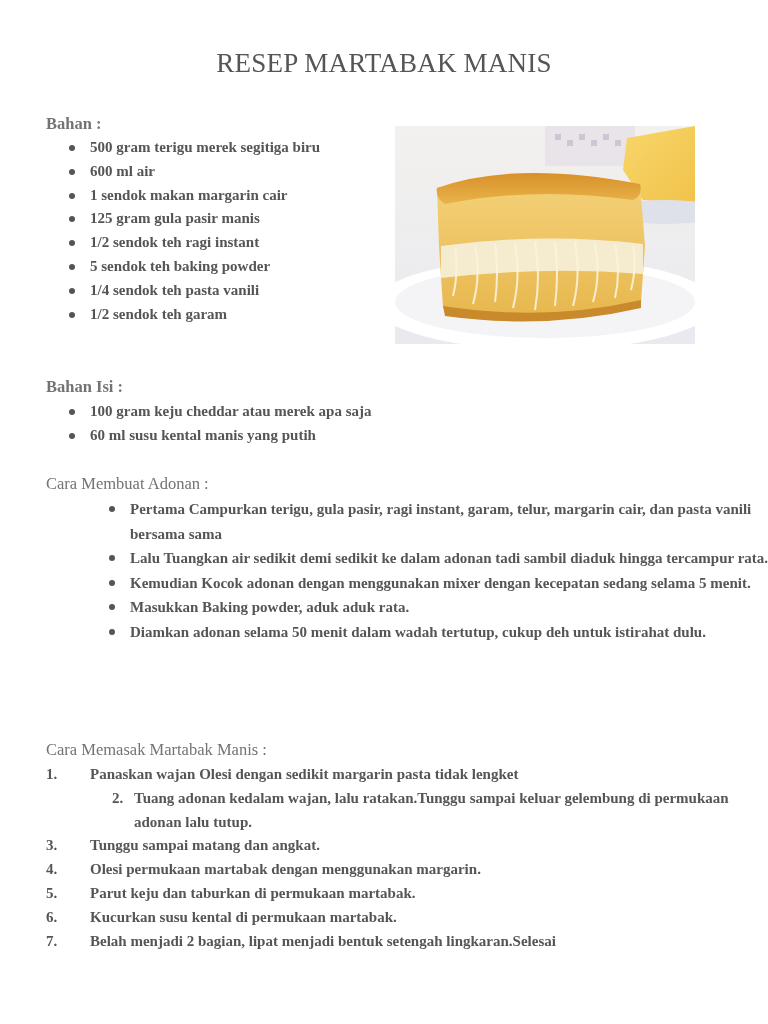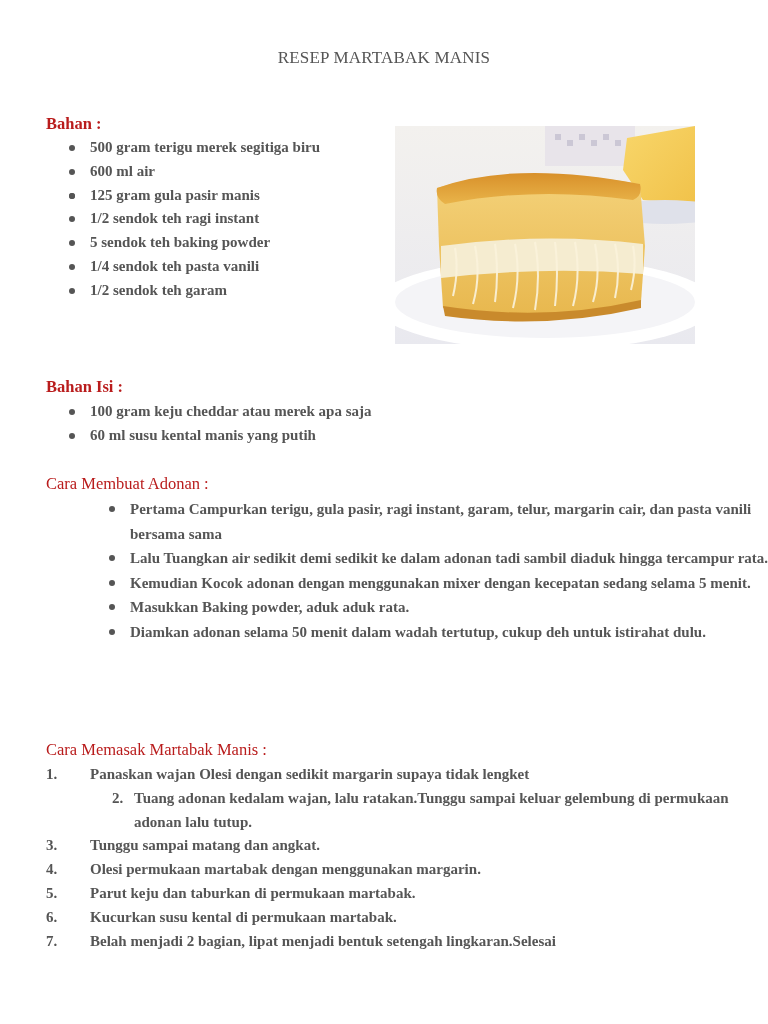--- a/index.html
+++ b/index.html
@@ -14,31 +14,31 @@
     overflow: hidden;
     font-family: "Liberation Serif", "DejaVu Serif", serif;
     color: #555555;
   }
   .page-title {
     position: absolute;
     top: 48px;
     left: 0;
     width: 768px;
     text-align: center;
-    font-size: 17px;
+    font-size: 27px;
     font-weight: normal;
     color: #555555;
     letter-spacing: 0.2px;
   }
   .section-heading {
     position: absolute;
     left: 46px;
     font-size: 16.5px;
     font-weight: normal;
-    color: #b91c1c;
+    color: #737373;
   }
   .heading-bold {
     font-weight: bold;
   }
   .list {
     position: absolute;
     left: 0;
     margin: 0;
     padding: 0;
     list-style: none;
@@ -170,21 +170,21 @@
     </g>
 
     <path d="M48,180 Q150,196 246,174 L246,182 Q150,204 50,190 Z" fill="#c98a2c"></path>
   </svg>
 </div>
 
 <div class="section-heading heading-bold" style="top:114px;">Bahan :</div>
 <ul class="list" style="top:136px;">
   <li><span class="bullet"></span><span class="bullet-text">500 gram terigu merek segitiga biru</span></li>
   <li><span class="bullet"></span><span class="bullet-text">600 ml air</span></li>
-  <li><span class="bullet"></span></li>
+  <li><span class="bullet"></span><span class="bullet-text">1 sendok makan margarin cair</span></li>
   <li><span class="bullet"></span><span class="bullet-text">125 gram gula pasir manis</span></li>
   <li><span class="bullet"></span><span class="bullet-text">1/2 sendok teh ragi instant</span></li>
   <li><span class="bullet"></span><span class="bullet-text">5 sendok teh baking powder</span></li>
   <li><span class="bullet"></span><span class="bullet-text">1/4 sendok teh pasta vanili</span></li>
   <li><span class="bullet"></span><span class="bullet-text">1/2 sendok teh garam</span></li>
 </ul>
 
 <div class="section-heading heading-bold" style="top:377px;">Bahan Isi :</div>
 <ul class="list" style="top:400px;">
   <li><span class="bullet"></span><span class="bullet-text">100 gram keju cheddar atau merek apa saja</span></li>
@@ -195,20 +195,20 @@
 <ul class="list steps" style="top:497px;padding-left:40px;">
   <li><span class="bullet"></span><span class="bullet-text">Pertama Campurkan terigu, gula pasir, ragi instant, garam, telur, margarin cair, dan pasta vanili bersama sama</span></li>
   <li><span class="bullet"></span><span class="bullet-text">Lalu Tuangkan air sedikit demi sedikit ke dalam adonan tadi sambil diaduk hingga tercampur rata.</span></li>
   <li><span class="bullet"></span><span class="bullet-text">Kemudian Kocok adonan dengan menggunakan mixer dengan kecepatan sedang selama 5 menit.</span></li>
   <li><span class="bullet"></span><span class="bullet-text">Masukkan Baking powder, aduk aduk rata.</span></li>
   <li><span class="bullet"></span><span class="bullet-text">Diamkan adonan selama 50 menit dalam wadah tertutup, cukup deh untuk istirahat dulu.</span></li>
 </ul>
 
 <div class="section-heading" style="top:740px;">Cara Memasak Martabak Manis :</div>
 <ul class="list numbered" style="top:763px;">
-  <li><span class="num">1.</span><span class="num-text">Panaskan wajan Olesi dengan sedikit margarin supaya tidak lengket</span></li>
+  <li><span class="num">1.</span><span class="num-text">Panaskan wajan Olesi dengan sedikit margarin pasta tidak lengket</span></li>
   <li><span class="num-inner">2.</span><span class="num-inner-text">Tuang adonan kedalam wajan, lalu ratakan.Tunggu sampai keluar gelembung di permukaan adonan lalu tutup.</span></li>
   <li><span class="num">3.</span><span class="num-text">Tunggu sampai matang dan angkat.</span></li>
   <li><span class="num">4.</span><span class="num-text">Olesi permukaan martabak dengan menggunakan margarin.</span></li>
   <li><span class="num">5.</span><span class="num-text">Parut keju dan taburkan di permukaan martabak.</span></li>
   <li><span class="num">6.</span><span class="num-text">Kucurkan susu kental di permukaan martabak.</span></li>
   <li><span class="num">7.</span><span class="num-text">Belah menjadi 2 bagian, lipat menjadi bentuk setengah lingkaran.Selesai</span></li>
 </ul>
 
 </body></html>

